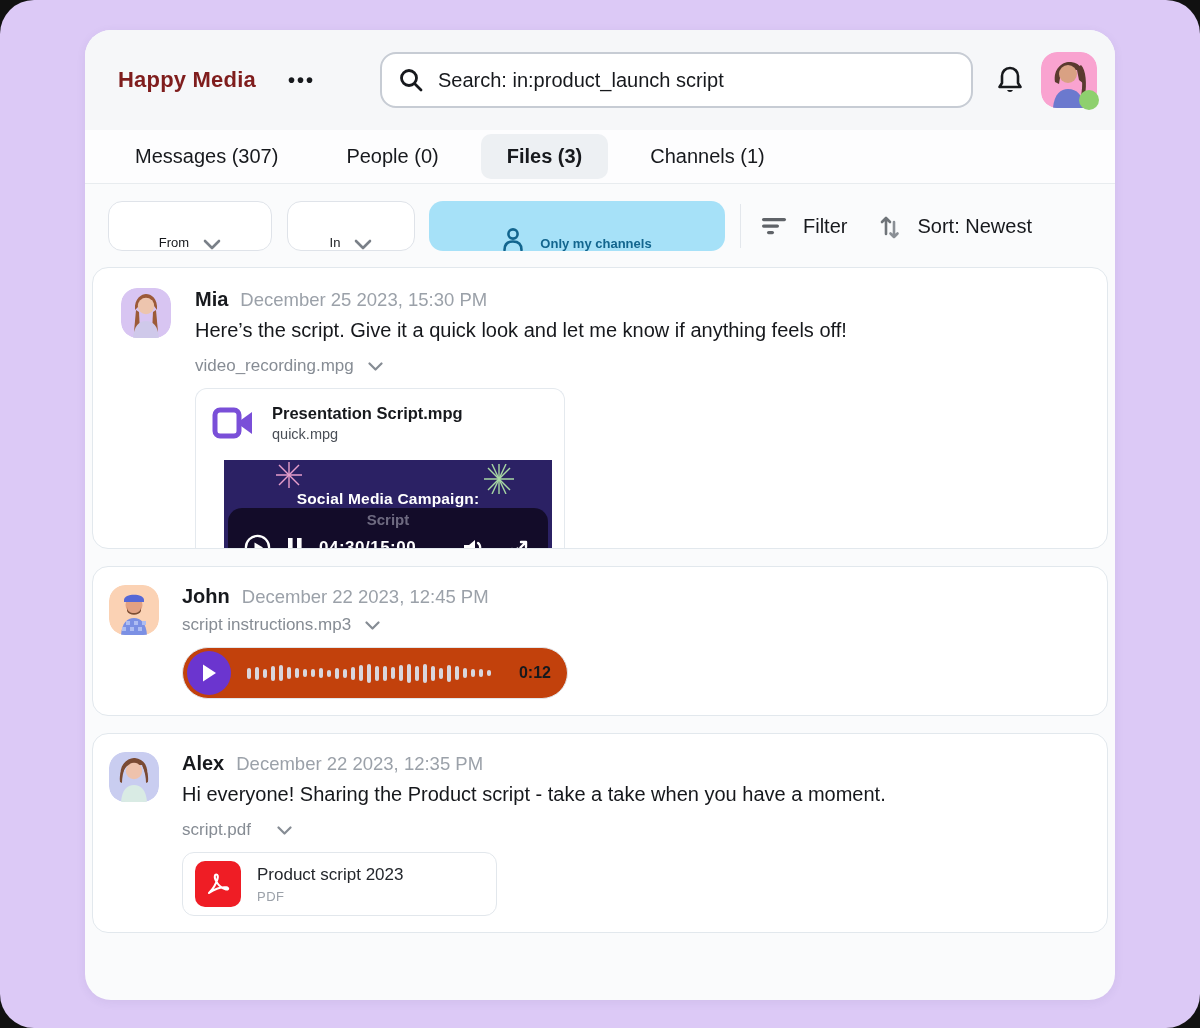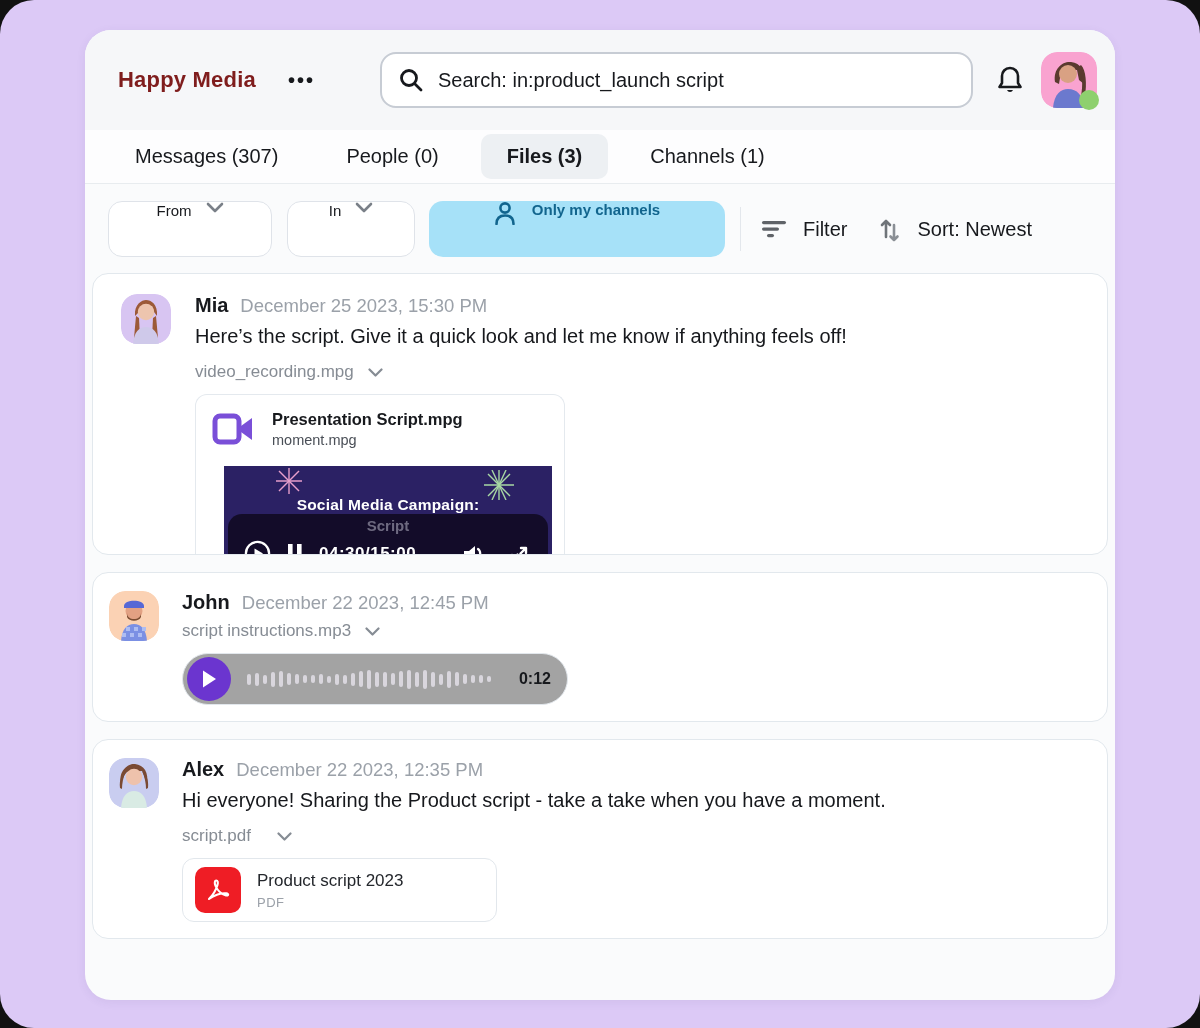--- a/index.html
+++ b/index.html
@@ -18,21 +18,21 @@
   .user-avatar svg { border-radius:16px; display:block; }
   .status-dot { position:absolute; right:-2px; bottom:-2px; width:20px; height:20px; border-radius:50%; background:#8ed06e; }
 
   
   .tab-bar { display:flex; align-items:center; height:54px; background:#fdfdfe; padding-left:24px; border-bottom:1px solid #e8ecef; }
   .tab { font-size:20px; color:#17191d; padding:11px 26px; border-radius:10px; cursor:pointer; margin-right:16px; white-space:nowrap; }
   .tab.active { background:#edf0f3; font-weight:700; }
 
   
   .filter-bar { display:flex; align-items:center; padding:17px 24px 14px 23px; }
-  .pill-btn { display:flex; align-items:flex-start; justify-content:center; gap:14px; height:56px; background:#fff; border:1.5px solid #dfe3e9; border-radius:14px; font-size:15px; color:#17191d; font-family:inherit; cursor:pointer; }
+  .pill-btn { display:flex; align-items:flex-end; justify-content:center; gap:14px; height:50px; background:#fff; border:1.5px solid #dfe3e9; border-radius:14px; font-size:13px; color:#17191d; font-family:inherit; cursor:pointer; }
   .from-btn { width:164px; }
   .in-btn { width:128px; margin-left:15px; }
   .channels-toggle { width:296px; margin-left:14px; background:#a6e1f8; border:0; color:#12658e; font-weight:600; gap:16px; }
   .vdivider { width:1px; height:44px; background:#e3e7ec; margin:0 20px 0 15px; }
   .icon-text-btn { display:flex; align-items:center; gap:16px; background:none; border:0; font-size:20px; color:#17191d; font-family:inherit; cursor:pointer; }
   .sort-btn { margin-left:32px; }
 
   
   .results { padding:2px 7px 0 7px; display:flex; flex-direction:column; gap:17px; }
   .card { position:relative; background:#fff; border:1.5px solid #e2e8ed; border-radius:16px; overflow:hidden; }
@@ -58,21 +58,21 @@
   .vid-overlay { position:absolute; left:4px; right:4px; top:48px; height:66px; background:rgba(18,12,38,.95); border-radius:14px; }
   .vid-sub { text-align:center; color:#6e6a80; font-weight:600; font-size:15px; margin-top:3px; }
   .vid-controls { display:flex; align-items:center; padding:6px 18px 0 16px; gap:16px; }
   .time-display { color:#fff; font-weight:700; font-size:17px; letter-spacing:.5px; }
   .ctrl-right { margin-left:auto; display:flex; align-items:center; gap:22px; }
   .progress { position:absolute; left:8px; right:8px; bottom:5px; height:11px; background:#fff; border-radius:6px; overflow:hidden; }
   .progress .fill { position:absolute; left:0; top:0; bottom:0; width:31%; background:#6a40d4; border-radius:6px; }
   .progress .buf { position:absolute; left:76%; top:0; bottom:0; width:22%; background:#aee0f2; }
 
   
-  .audio-player { margin-top:12px; display:flex; align-items:center; width:386px; height:52px; border:1.5px solid #e2e7ec; border-radius:26px; padding:0 16px 0 4px; background:#a3a3a3; }
+  .audio-player { margin-top:12px; display:flex; align-items:center; width:386px; height:52px; border:1.5px solid #e2e7ec; border-radius:26px; padding:0 16px 0 4px; background:#c2410c; }
   .audio-play { width:44px; height:44px; border-radius:50%; background:#6b35cf; border:0; display:flex; align-items:center; justify-content:center; cursor:pointer; flex:none; }
   .waveform { display:flex; align-items:center; gap:4.5px; margin:0 14px 0 16px; flex:1; }
   .waveform i { width:3.5px; border-radius:2px; background:#d9d6dd; display:block; }
   .audio-dur { font-size:16px; font-weight:700; color:#17191d; }
 
   
   .pdf-card { margin-top:12px; display:flex; align-items:center; gap:16px; width:315px; height:64px; border:1.5px solid #e2e7ec; border-radius:12px; padding:0 14px 0 12px; background:#fff; cursor:pointer; }
   .pdf-badge { width:46px; height:46px; border-radius:10px; background:#ef1d25; display:flex; align-items:center; justify-content:center; flex:none; }
   .pdf-title { font-size:17px; color:#24272c; }
   .pdf-sub { font-size:13px; color:#9ba1a9; margin-top:4px; letter-spacing:.5px; }
@@ -191,21 +191,21 @@
                 </svg>
             </div>
             <div class="file-card">
               <div class="file-head">
                 <svg width="42" height="32" viewBox="0 0 42 32">
                     <rect x="3" y="3" width="24" height="26" rx="5" fill="none" stroke="#7a4fd8" stroke-width="5"></rect>
                     <polygon points="29,13 40,5 40,27 29,19" fill="#7a4fd8"></polygon>
                   </svg>
                 <div class="file-titles">
                   <div class="t">Presentation Script.mpg</div>
-                  <div class="s">moment.mpg</div>
+                  <div class="s">quick.mpg</div>
                 </div>
               </div>
               <div class="video-thumb">
                 <svg class="star" style="left:52px;top:2px" width="26" height="26" viewBox="0 0 26 26">
                     <g stroke="#e79ecb" stroke-width="1.4">
                       <line x1="13" y1="0" x2="13" y2="26"></line>
                       <line x1="0" y1="13" x2="26" y2="13"></line>
                       <line x1="3" y1="3" x2="23" y2="23"></line>
                       <line x1="23" y1="3" x2="3" y2="23"></line>
                     </g>

